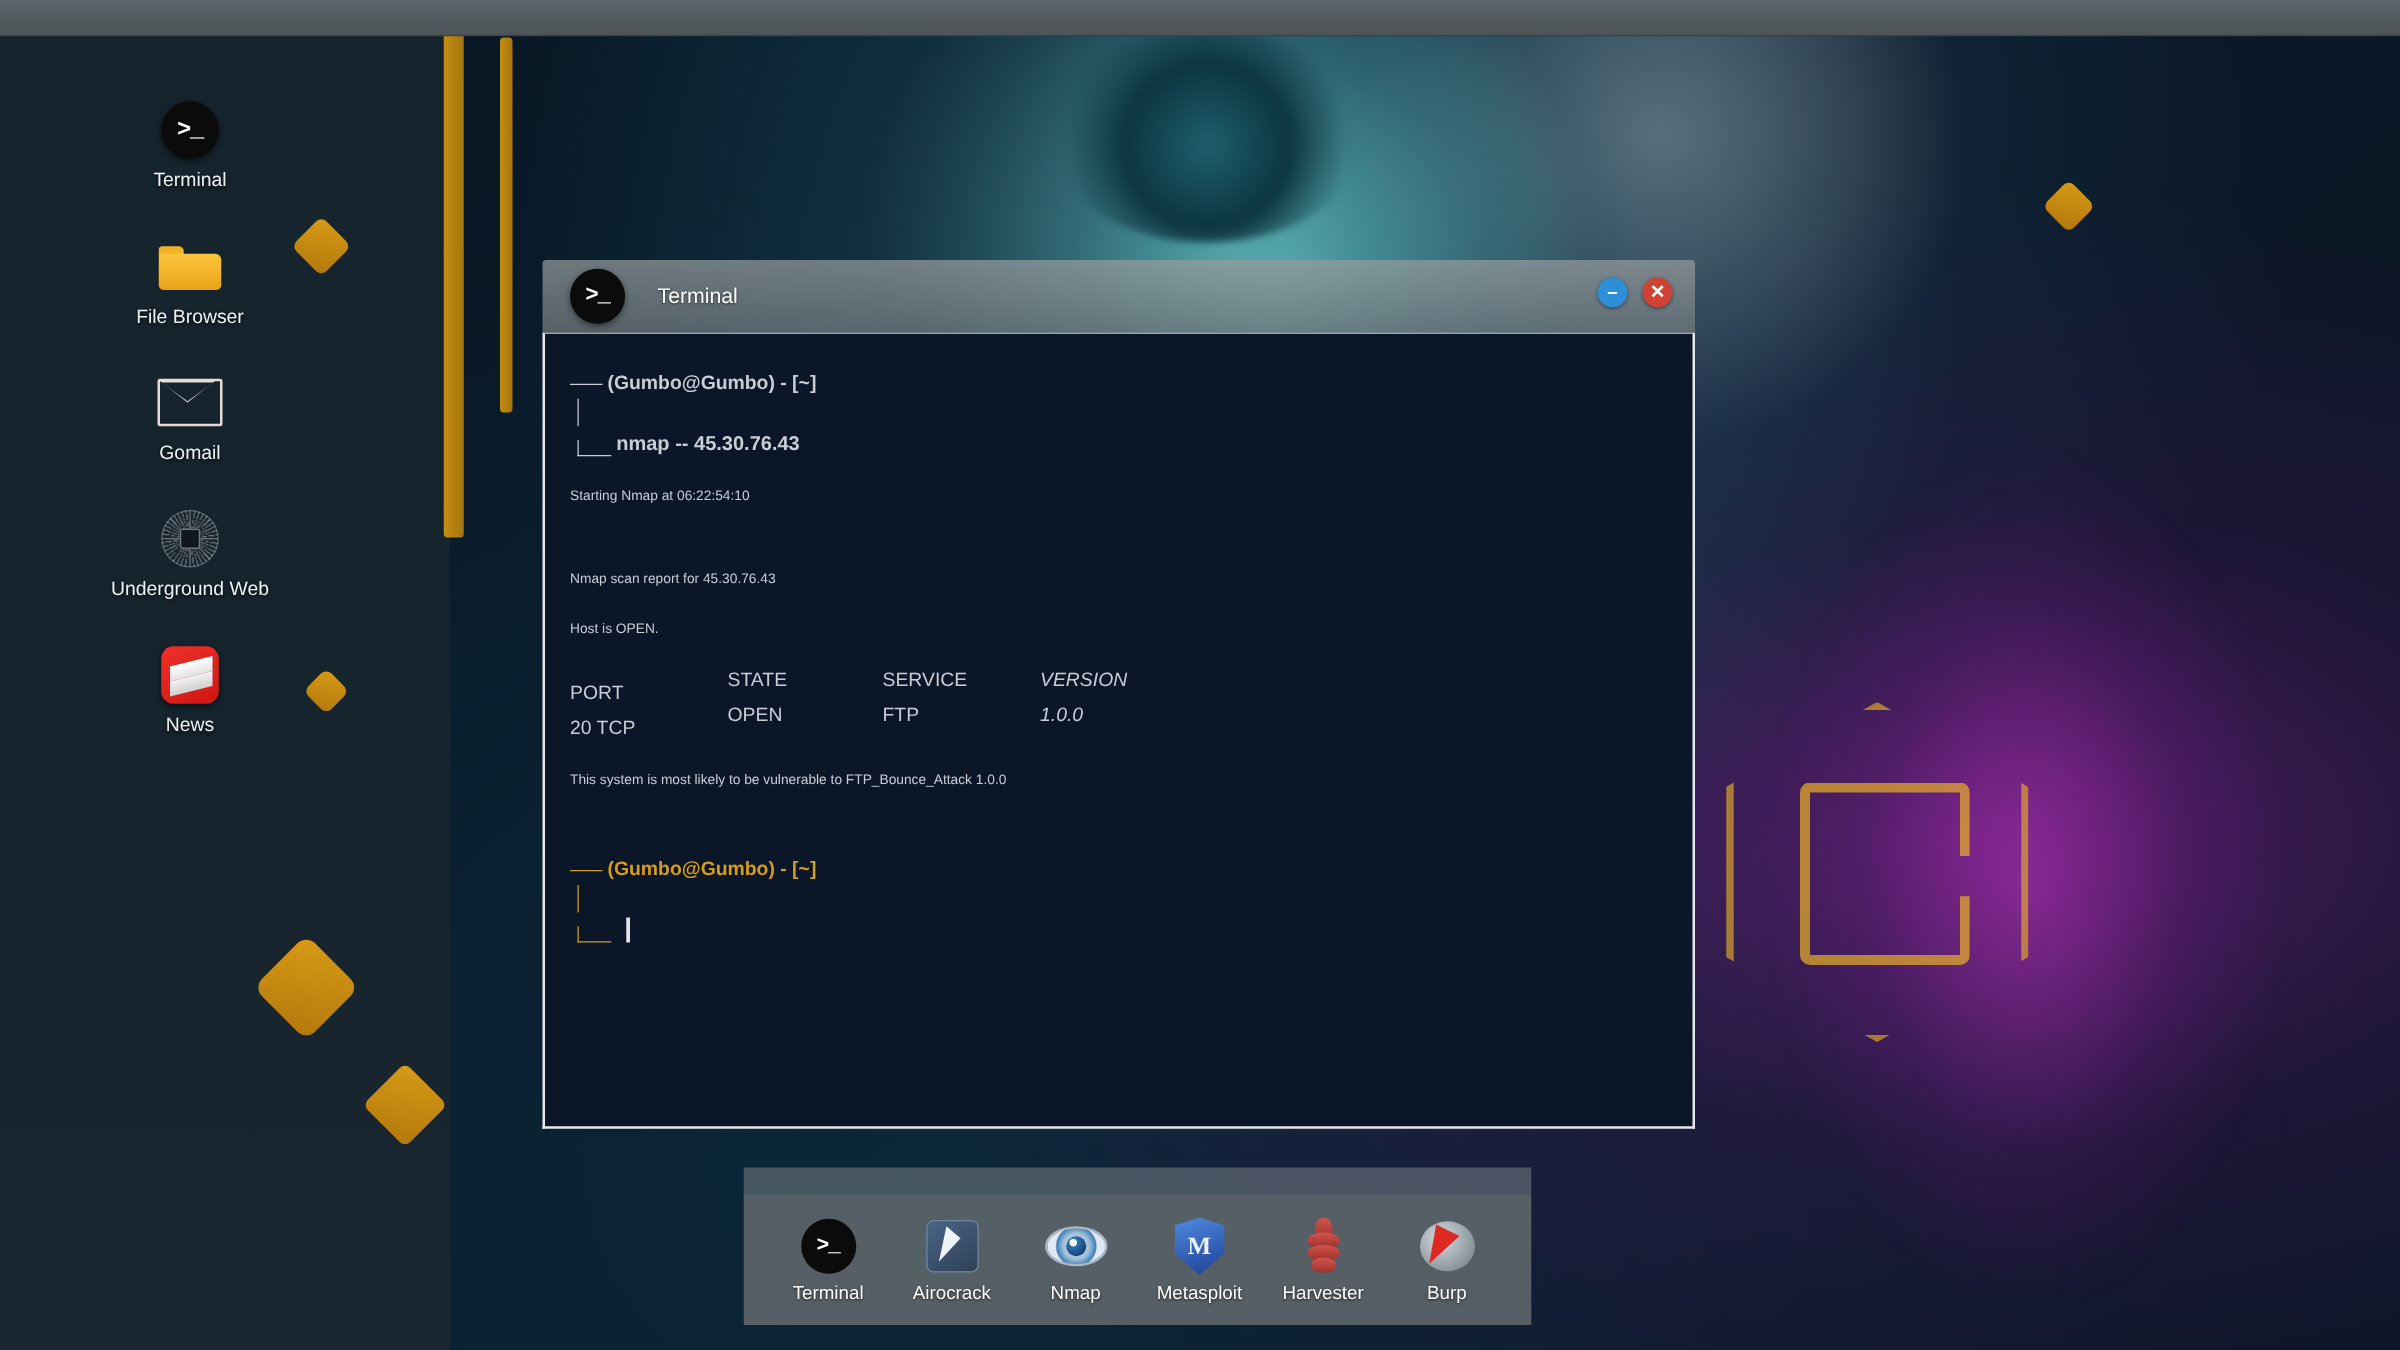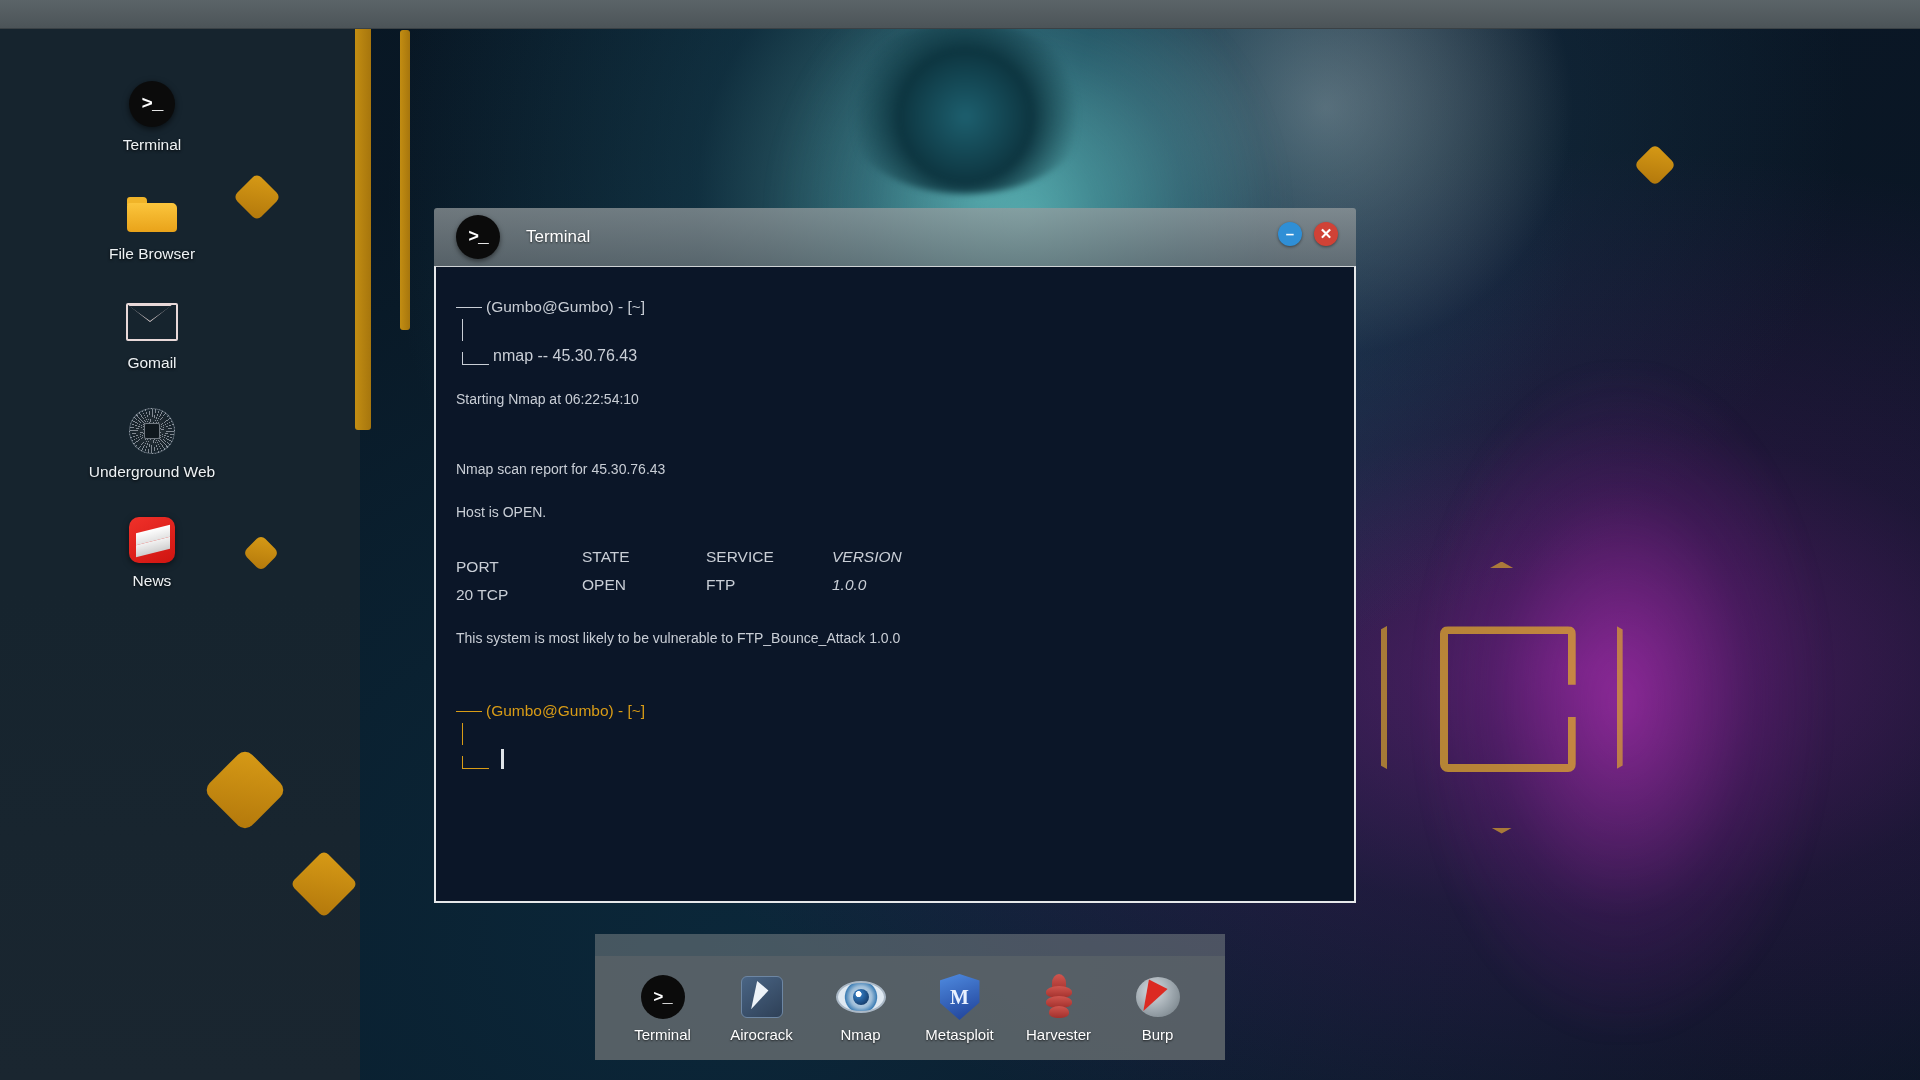--- a/index.html
+++ b/index.html
@@ -260,29 +260,29 @@
     height: 637px;
     background: #0b1628;
     border: 2px solid #e6e8ea;
     border-top: 1px solid #cfd3d6;
     box-sizing: border-box;
     padding: 28px 10px 10px 10px;
     overflow: hidden;
   }
   .term-line {
     color: #c9ced6;
-    font-size: 14px;
+    font-size: 11px;
     line-height: 1.25;
     padding: 0 0 0 10px;
     white-space: pre;
   }
   .term-gap { height: 26px; }
 
   
-  .prompt-block { padding-left: 10px; }
+  .prompt-block { padding-left: 10px; font-weight: bold; }
   .prompt-row {
     display: flex; align-items: center;
     height: 24px;
     font-size: 15.5px;
   }
   .dash {
     display: inline-block; width: 26px; height: 1px;
     background: currentColor; margin-right: 4px;
   }
   .pipe-row { height: 22px; display: flex; align-items: stretch; }

